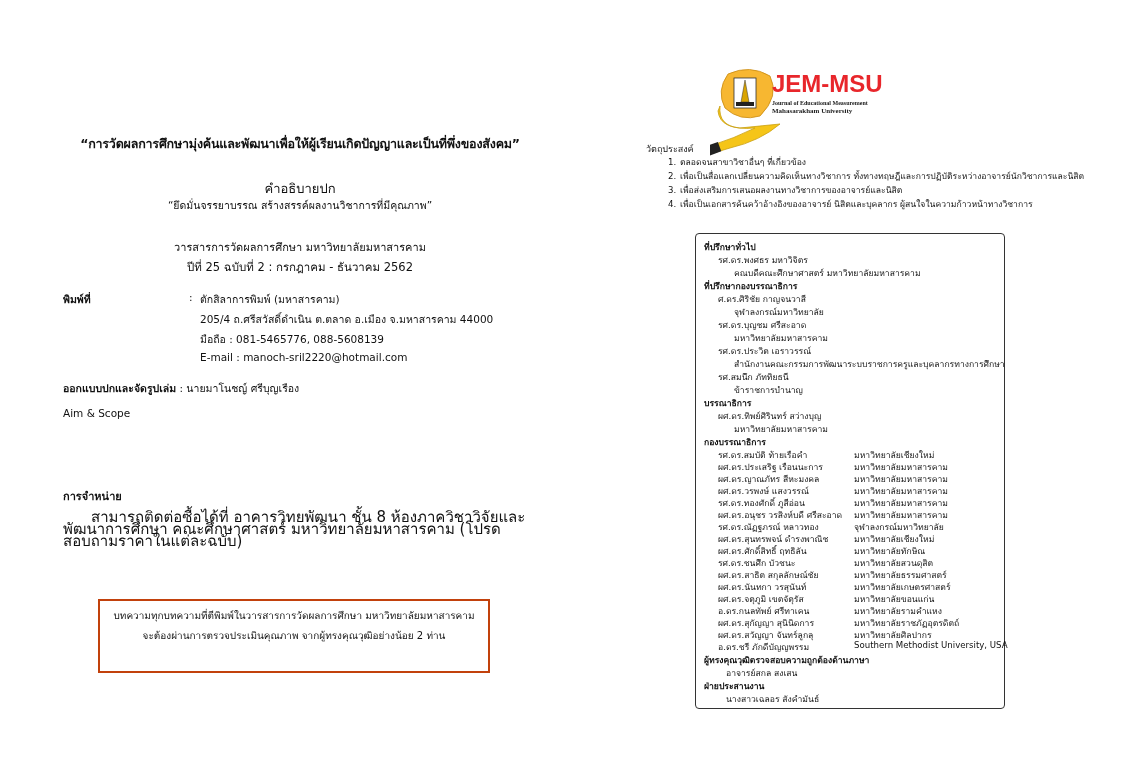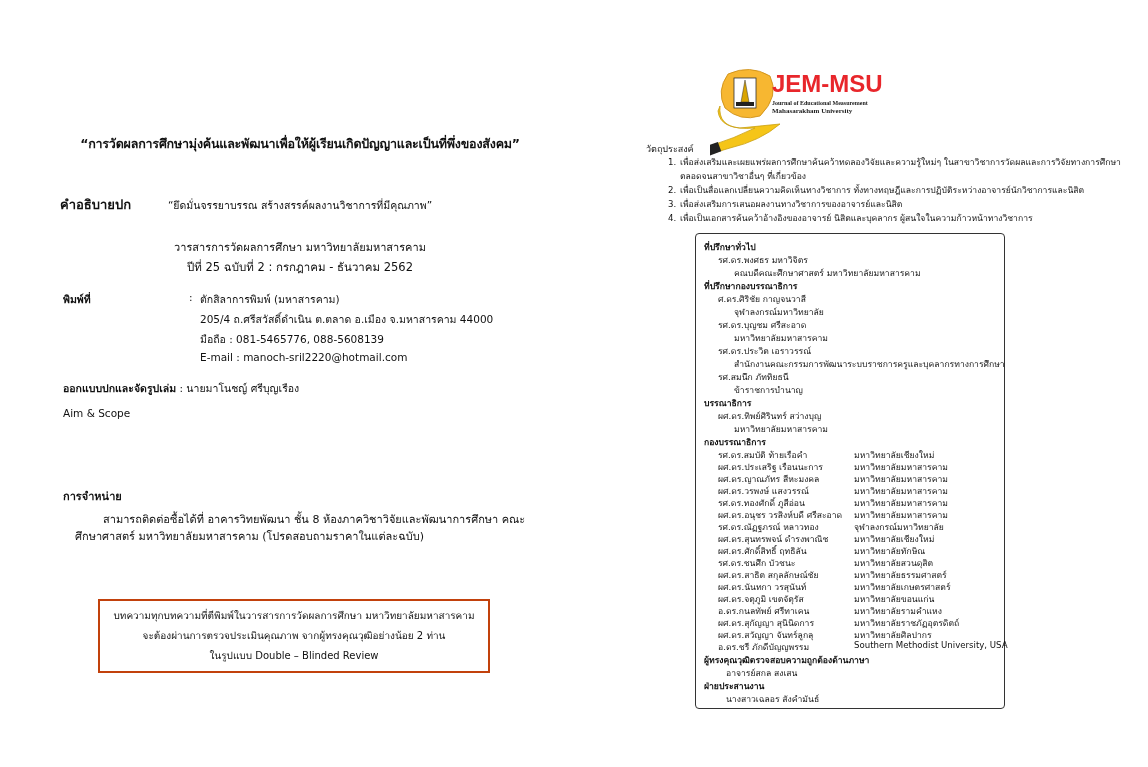--- a/index.html
+++ b/index.html
@@ -2,37 +2,37 @@
 <html><head>
 <meta charset="utf-8">
 <style>
   html, body { margin:0; padding:0; background:#ffffff; }
   body { width:1148px; height:767px; position:relative; overflow:hidden;
          font-family:"DejaVu Sans", "Liberation Sans", sans-serif; color:#111; }
   .left { position:absolute; left:0; top:0; width:580px; height:767px; }
 
   .main-title { position:absolute; left:60px; width:480px; top:134px; text-align:center;
                 font-size:12.5px; font-weight:bold; letter-spacing:-0.2px; }
-  .cover-head { position:absolute; left:60px; width:480px; top:194px; text-align:left;
-                font-size:13px; font-weight:bold; }
+  .cover-head { position:absolute; left:60px; width:480px; top:178px; text-align:center;
+                font-size:13px; font-weight:normal; }
   .cover-sub { position:absolute; left:60px; width:480px; top:197px; text-align:center; font-size:10.5px; }
   .journal { position:absolute; left:60px; width:480px; top:238px; text-align:center; font-size:11px; }
   .issue { position:absolute; left:60px; width:480px; top:258px; text-align:center; font-size:11.5px; }
 
   .printer { position:absolute; left:63px; top:291px; font-size:10.5px; }
   .printer .lbl { position:absolute; left:0; top:0; font-weight:bold; width:120px; }
   .printer .colon { position:absolute; left:126px; top:0; }
   .printer .line { position:absolute; left:137px; white-space:nowrap; }
   .designer { position:absolute; left:63px; top:380px; font-size:10.5px; white-space:nowrap; }
   .designer .lbl { font-weight:bold; }
 
   .aim-h { position:absolute; left:63px; top:407px; font-size:10.5px; }
   .aim-p { position:absolute; left:63px; top:423px; width:470px; font-size:10.2px; line-height:18px; text-indent:28px; }
   .dist-h { position:absolute; left:63px; top:487px; font-size:11px; font-weight:bold; }
-  .dist-p { position:absolute; left:75px; top:511px; width:470px; font-size:11px; line-height:17px; text-indent:28px; }
+  .dist-p { position:absolute; left:63px; top:511px; width:470px; font-size:15px; line-height:12px; text-indent:28px; }
 
   .review-box { position:absolute; left:98px; top:599px; width:392px; height:74px;
                 border:2px solid #c2410c; box-sizing:border-box; text-align:center; font-size:10px; line-height:20px; padding-top:5px; }
 
   
   .logo { position:absolute; left:710px; top:66px; width:180px; height:90px; }
   .logo .jem { position:absolute; left:62px; top:4px; font-family:"Liberation Sans", sans-serif;
                font-weight:bold; font-size:24px; color:#e8262b; letter-spacing:0px; }
   .logo .sub1 { position:absolute; left:62px; top:34px; font-family:"Liberation Serif", serif; font-size:6px; font-weight:bold; color:#222; }
   .logo .sub2 { position:absolute; left:62px; top:41px; font-family:"Liberation Serif", serif; font-size:7px; font-weight:bold; color:#222; }
@@ -75,21 +75,20 @@
   </div>
 
   <div class="aim-h">Aim &amp; Scope</div>
 
   <div class="dist-h">การจำหน่าย</div>
   <div class="dist-p">สามารถติดต่อซื้อได้ที่ อาคารวิทยพัฒนา ชั้น 8 ห้องภาควิชาวิจัยและพัฒนาการศึกษา คณะศึกษาศาสตร์ มหาวิทยาลัยมหาสารคาม (โปรดสอบถามราคาในแต่ละฉบับ)</div>
 
   <div class="review-box">
     <div>บทความทุกบทความที่ตีพิมพ์ในวารสารการวัดผลการศึกษา มหาวิทยาลัยมหาสารคาม</div>
     <div>จะต้องผ่านการตรวจประเมินคุณภาพ จากผู้ทรงคุณวุฒิอย่างน้อย 2 ท่าน</div>
-    <div>ในรูปแบบ Double – Blinded Review</div>
   </div>
 </div>
 
 <div>
   <div class="logo">
     <svg width="180" height="90" viewBox="0 0 180 90" style="position:absolute;left:0;top:0">
       <path d="M10 40 Q 8 60 30 62 L 70 58 Q 50 75 20 82 L 0 88 L 0 80 Q 25 72 45 62 Q 10 65 8 45 Z" fill="#f5c518" stroke="#c9a010" stroke-width="0.8"></path>
       <path d="M18 8 Q 40 -2 60 10 Q 70 30 50 50 Q 30 56 15 42 Q 6 25 18 8 Z" fill="#f7b731" stroke="#c98a10" stroke-width="0.8"></path>
       <rect x="24" y="12" width="22" height="30" fill="#fff" stroke="#333" stroke-width="0.8"></rect>
       <path d="M35 14 L 31 36 L 39 36 Z" fill="#d9a400" stroke="#333" stroke-width="0.5"></path>
@@ -98,21 +97,20 @@
     </svg>
     <div class="jem">JEM-MSU</div>
     <div class="sub1">Journal of Educational Measurement</div>
     <div class="sub2">Mahasarakham University</div>
   </div>
 
   <div class="obj-h">วัตถุประสงค์</div>
   <ul class="obj-list">
     <li>
       <span class="n">1.</span>
-      <span>เพื่อส่งเสริมและเผยแพร่ผลการศึกษาค้นคว้าทดลองวิจัยและความรู้ใหม่ๆ ในสาขาวิชาการวัดผลและการวิจัยทางการศึกษา</span>
       <span class="cont">ตลอดจนสาขาวิชาอื่นๆ ที่เกี่ยวข้อง</span>
     </li>
     <li>
       <span class="n">2.</span>
       <span>เพื่อเป็นสื่อแลกเปลี่ยนความคิดเห็นทางวิชาการ ทั้งทางทฤษฎีและการปฏิบัติระหว่างอาจารย์นักวิชาการและนิสิต</span>
     </li>
     <li>
       <span class="n">3.</span>
       <span>เพื่อส่งเสริมการเสนอผลงานทางวิชาการของอาจารย์และนิสิต</span>
     </li>

